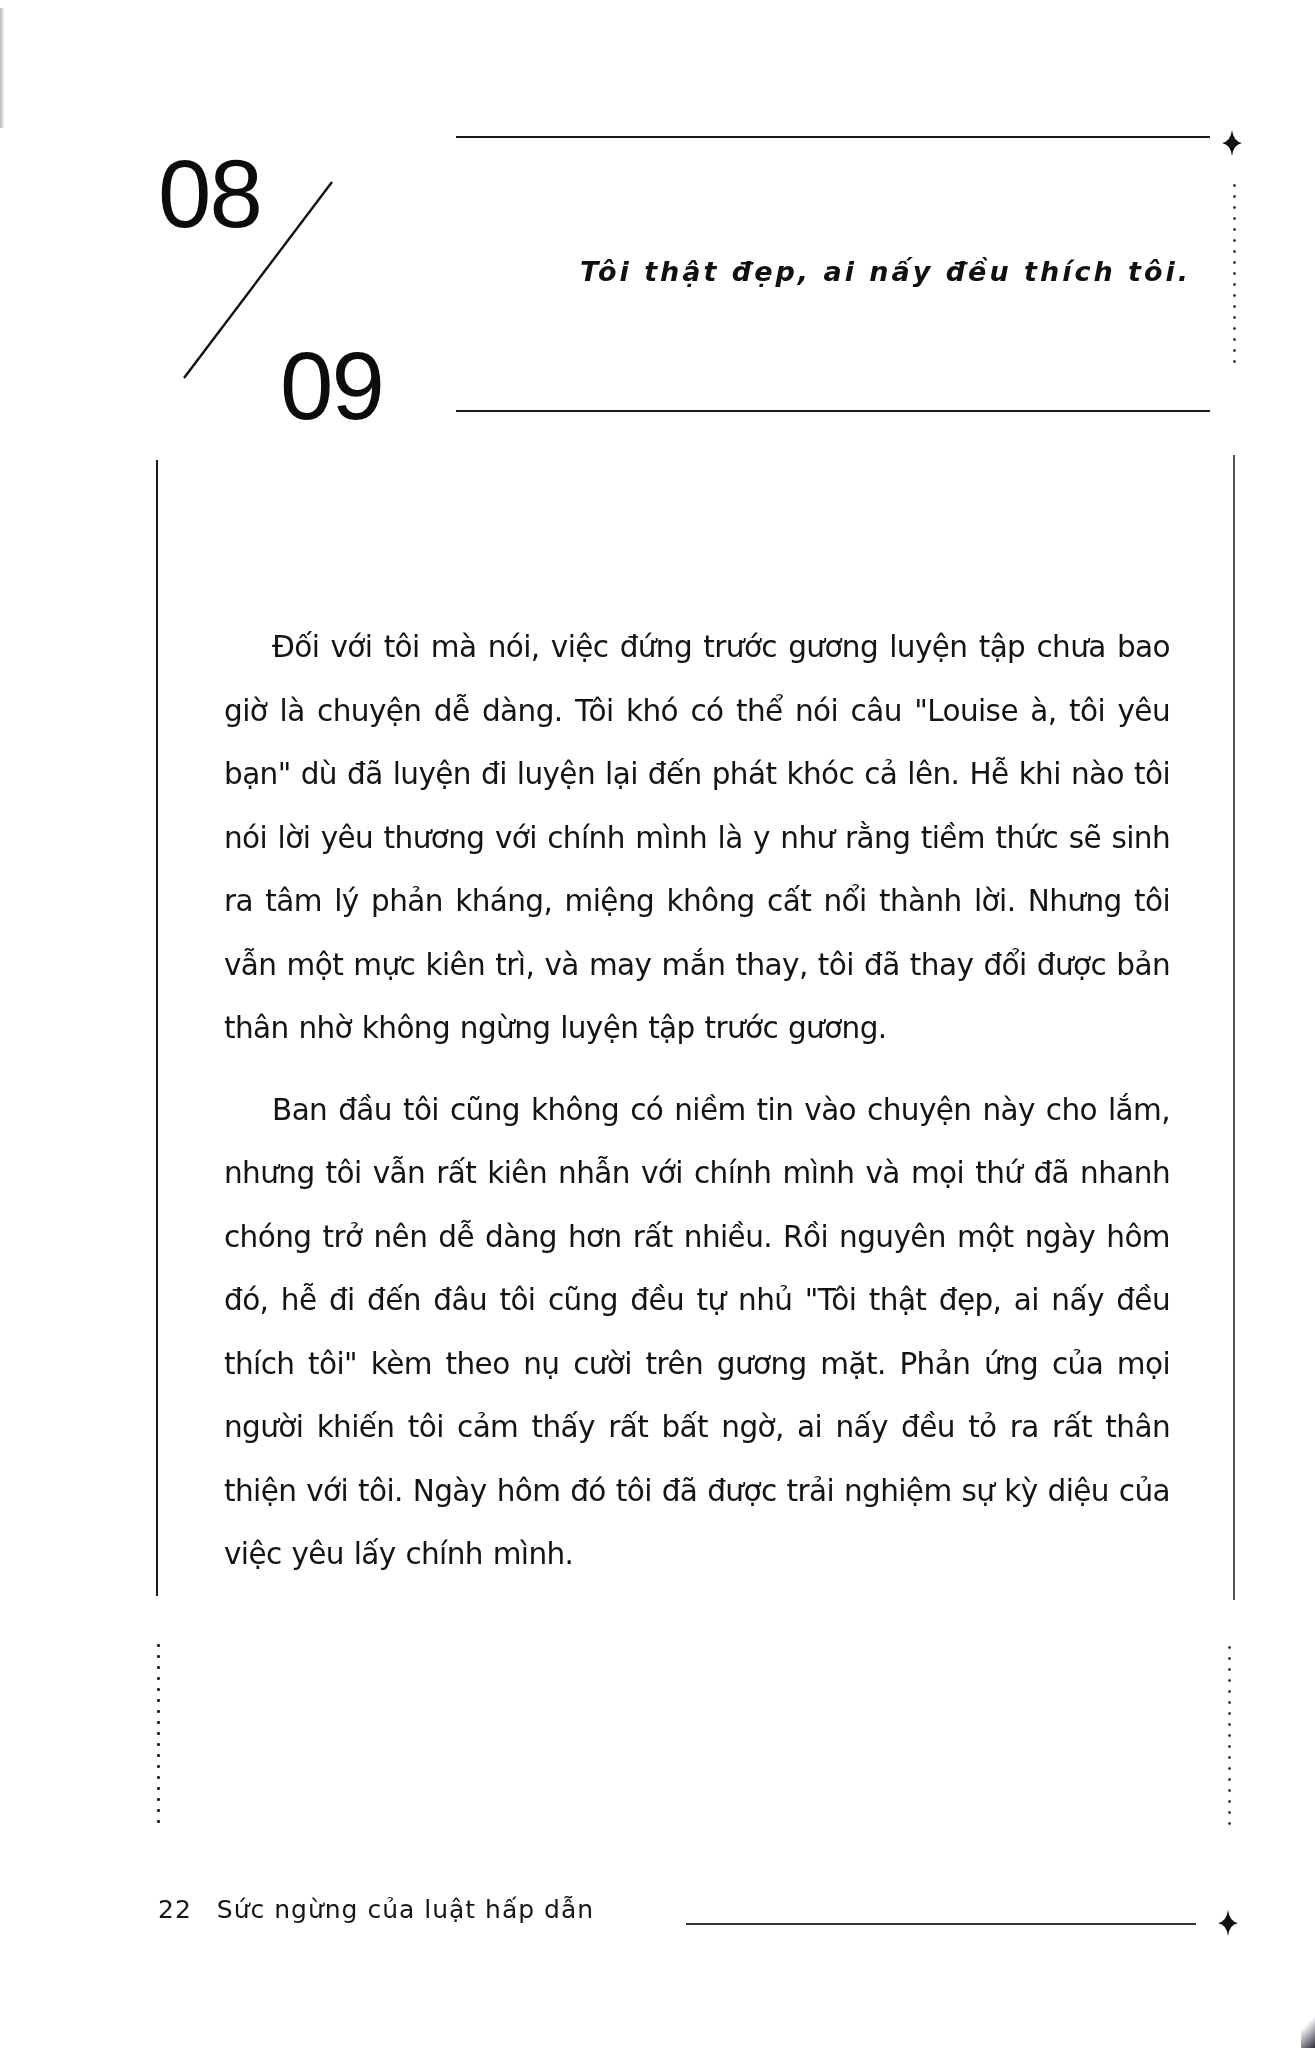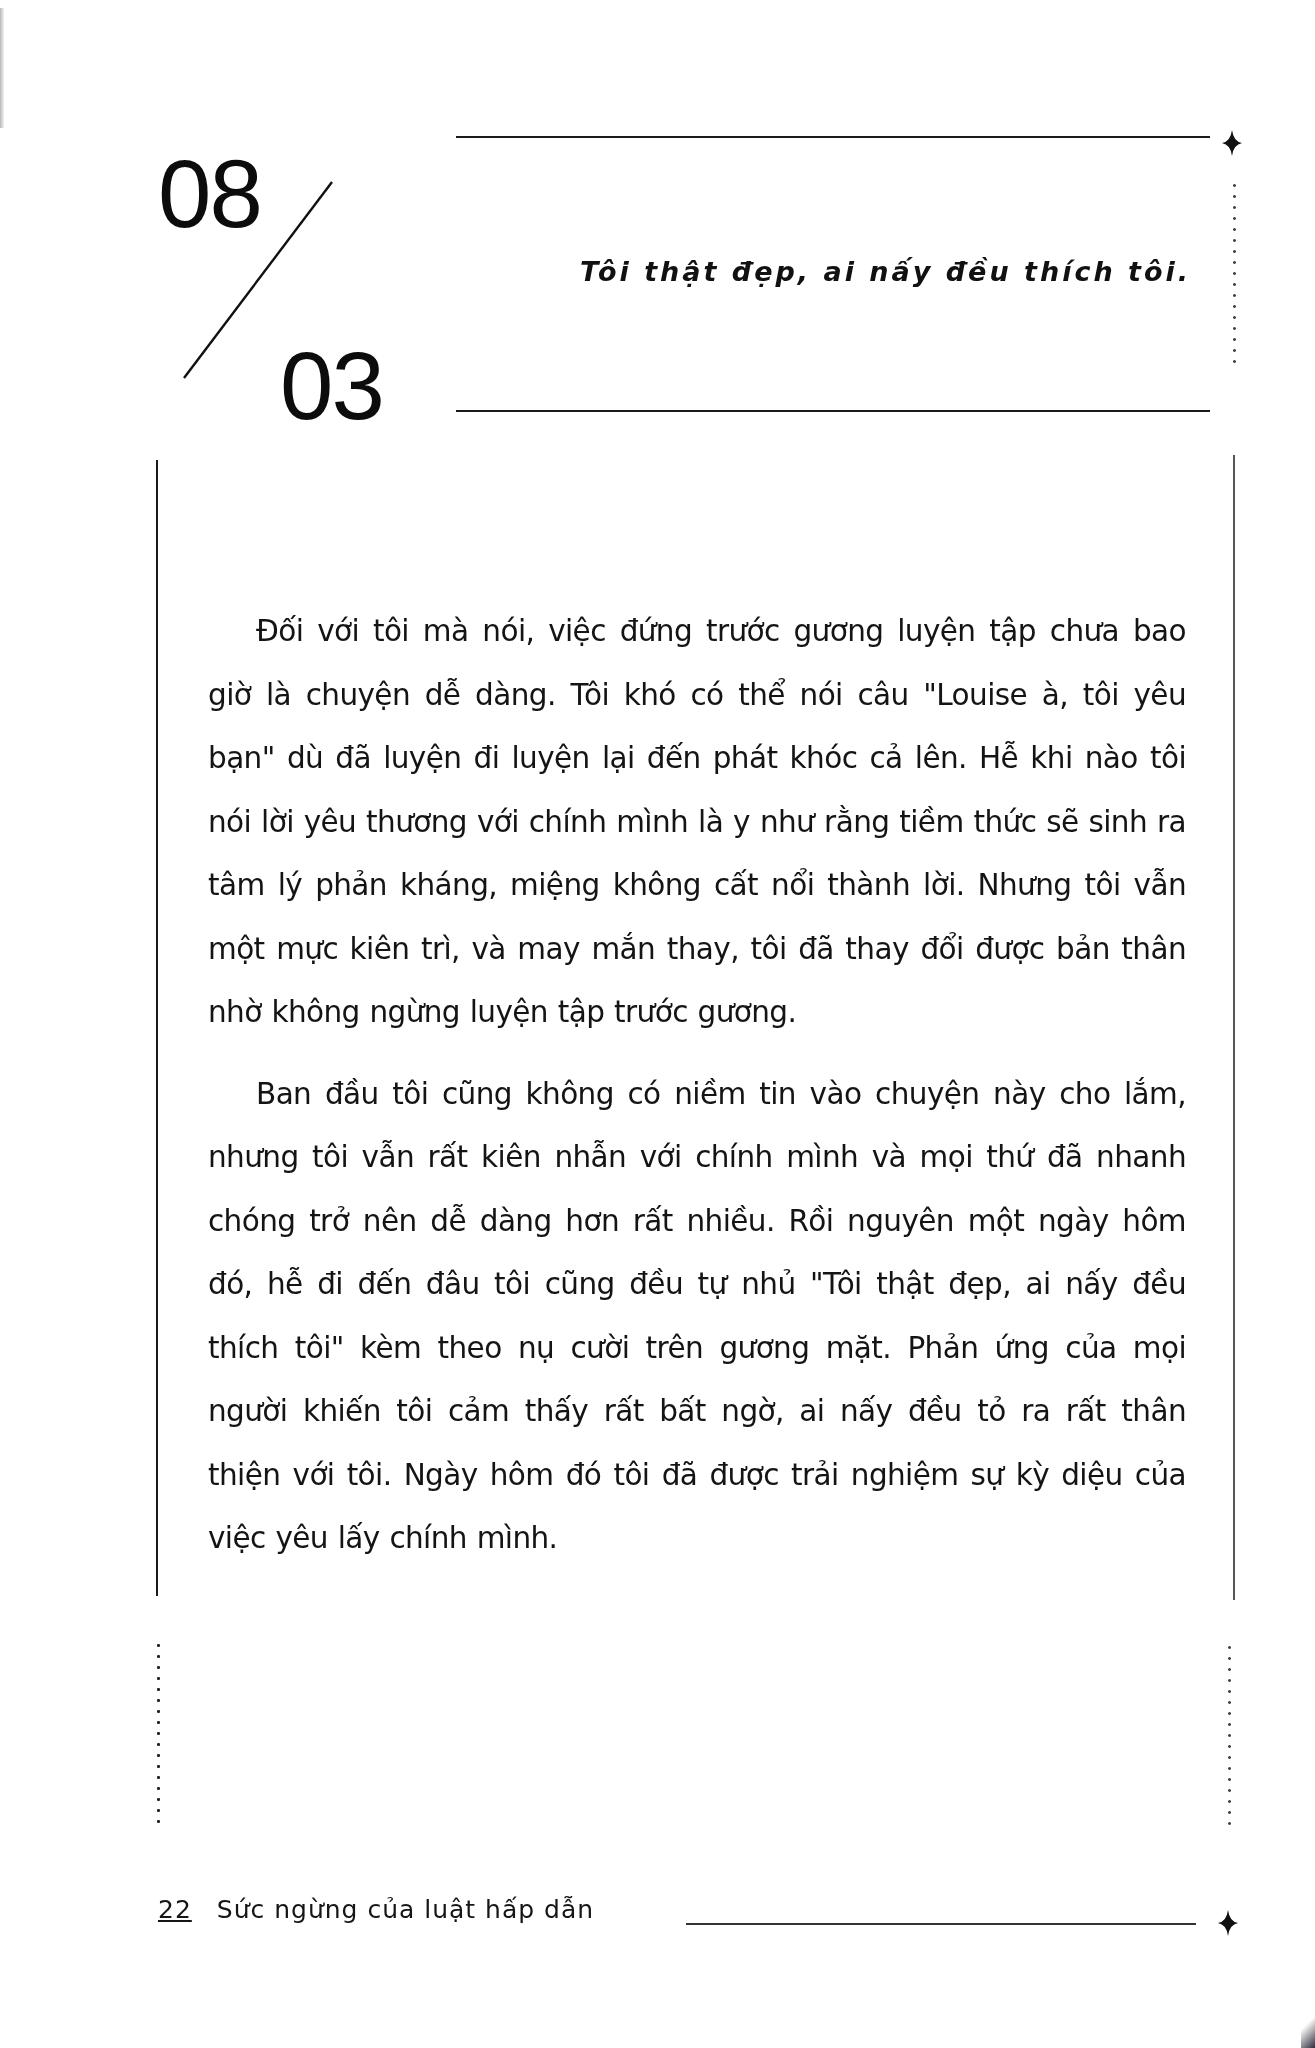--- a/index.html
+++ b/index.html
@@ -73,47 +73,47 @@
       top: 600px;
       width: 978px;
       font-family: "DejaVu Sans", sans-serif;
       font-size: 29.5px;
       line-height: 63.5px;
       text-align: justify;
       color: #141414;
       letter-spacing: -0.6px;
       word-spacing: 1px;
     }
-    .body-text p { margin: 0; text-indent: 48px; }
+    .body-text p { margin: 16px; text-indent: 48px; }
     .body-text p + p { margin-top: 18px; }
     .footer-text {
       position: absolute;
       left: 158px;
       top: 1895px;
       font-family: "DejaVu Sans", sans-serif;
       font-size: 25px;
       letter-spacing: 1px;
       color: #151515;
     }
-    .footer-text .page-no { margin-right: 16px; text-decoration: underline; }
+    .footer-text .page-no { margin-right: 16px; }
     .corner-shadow {
       position: absolute; right: 0; bottom: 0; width: 14px; height: 40px;
       background: linear-gradient(135deg, transparent 40%, #2b2b3a 100%);
     }
   </style>
 </head>
 <body>
 
 <div class="page-edge-left"></div>
 
 <div class="chapter-num top">08</div>
 <svg class="slash" viewBox="0 0 170 200">
   <line x1="152" y1="2" x2="4" y2="198" stroke="#111" stroke-width="2.4"></line>
 </svg>
-<div class="chapter-num bottom">03</div>
+<div class="chapter-num bottom">09</div>
 
 <div class="rule top"></div>
 <svg class="sparkle top" viewBox="0 0 20 26">
   <path d="M10 0 Q11.5 11.5 20 13 Q11.5 14.5 10 26 Q8.5 14.5 0 13 Q8.5 11.5 10 0 Z" fill="#111"></path>
 </svg>
 <div class="dots-v right-top"></div>
 <div class="subtitle">Tôi thật đẹp, ai nấy đều thích tôi.</div>
 <div class="rule bottom"></div>
 
 <div class="vline left"></div>

